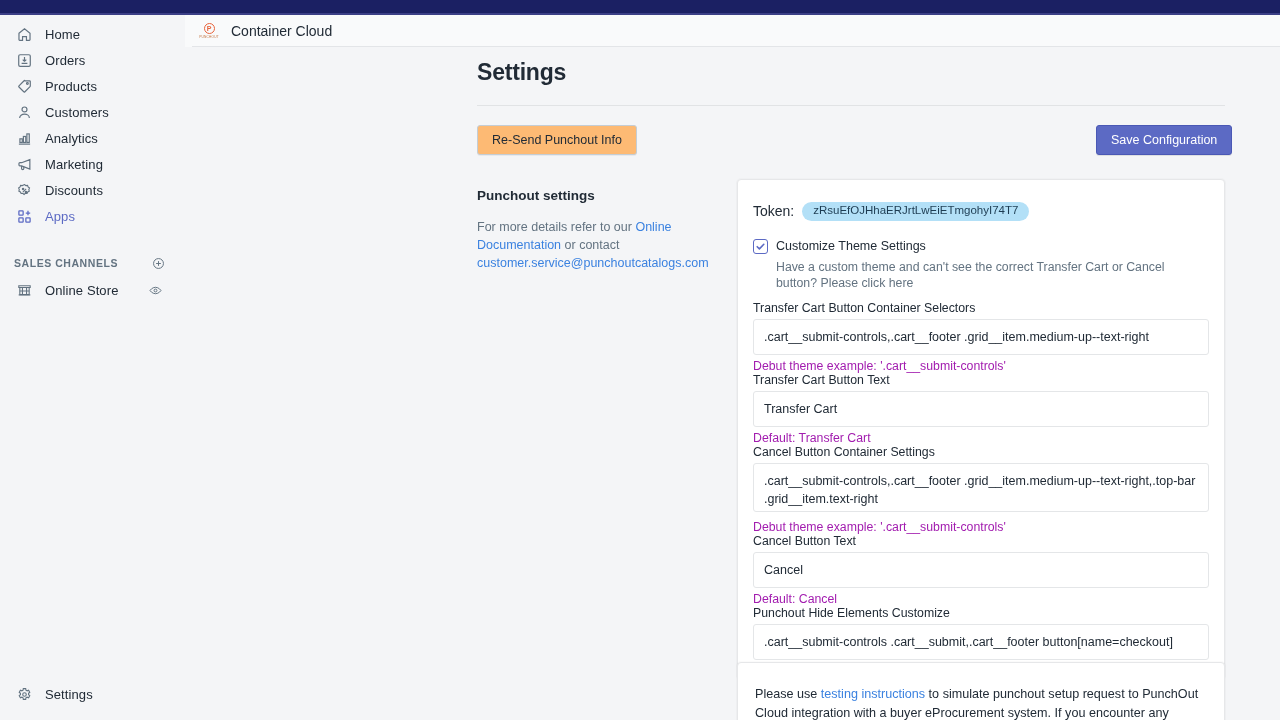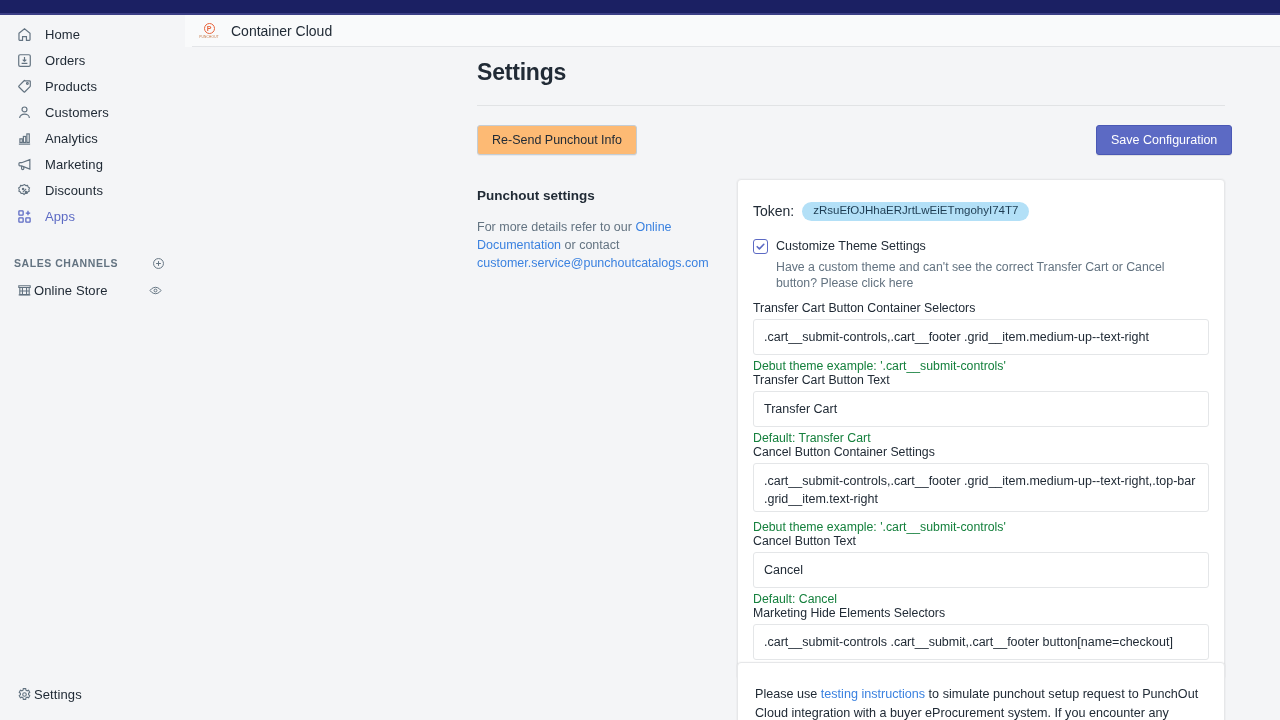--- a/index.html
+++ b/index.html
@@ -70,20 +70,21 @@
     width: 18px; height: 18px;
     display: flex; align-items: center; justify-content: center;
     color: #637381;
     cursor: pointer;
     margin-right: 10px;
   }
   .channel-item {
     display: flex; align-items: center;
     height: 26px;
     padding-left: 8px;
+    gap: 11px;
     margin: 2px 6px 0 6px;
     cursor: pointer;
   }
   .channel-item .ico { width: 20px; height: 20px; color: #637381;
     display:flex; align-items:center; justify-content:center; flex:0 0 20px;}
   .channel-eye {
     margin-left: auto; margin-right: 16px;
     color: #637381; display: flex; align-items: center;
     cursor: pointer;
   }
@@ -214,21 +215,21 @@
     border-radius: 3px;
     background: #fff;
     font-size: 12.5px;
     color: #212b36;
     font-family: "Liberation Sans", sans-serif;
     padding: 8px 10px;
     line-height: 18px;
     outline: none;
   }
   .input.tall { height: 49px; resize: none; overflow: hidden; }
-  .hint { font-size: 12.3px; color: #15803d; margin-top: 4px; }
+  .hint { font-size: 12.3px; color: #a21caf; margin-top: 4px; }
 
   
   .note-card {
     position: absolute; left: 552px; top: 615px;
     width: 488px;
     background: #fff;
     border: 1px solid #e6e7e9;
     border-radius: 4px;
     padding: 22px 17px 20px 17px;
     box-shadow: 0 0 0 1px rgba(63,63,68,0.02), 0 1px 2px rgba(63,63,68,0.06);
@@ -423,21 +424,21 @@
       <div class="hint">Default: Transfer Cart</div>
 
       <div class="field-label tight">Cancel Button Container Settings</div>
       <textarea class="input tall" style="">.cart__submit-controls,.cart__footer .grid__item.medium-up--text-right,.top-bar .grid__item.text-right</textarea>
       <div class="hint">Debut theme example: '.cart__submit-controls'</div>
 
       <div class="field-label tight">Cancel Button Text</div>
       <input class="input" value="Cancel" style="">
       <div class="hint">Default: Cancel</div>
 
-      <div class="field-label tight">Marketing Hide Elements Selectors</div>
+      <div class="field-label tight">Punchout Hide Elements Customize</div>
       <input class="input" value=".cart__submit-controls .cart__submit,.cart__footer button[name=checkout]" style="">
     </div>
 
     <div class="note-card">
       <div class="note-text">
         <span>Please use </span><a class="lnk">testing instructions</a><span> to simulate punchout setup request to PunchOut Cloud integration with a buyer eProcurement system. If you encounter any issues, refer to our </span>
       </div>
     </div>
 
   </div>

